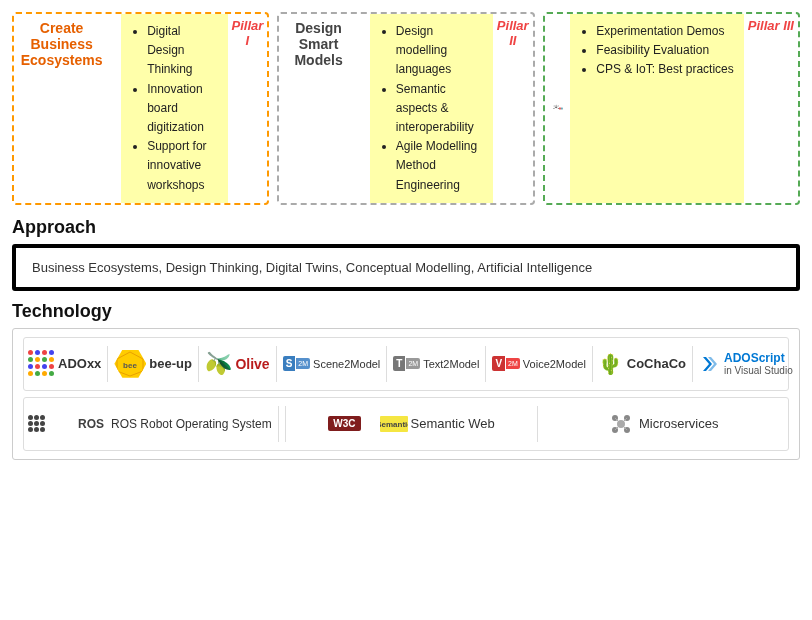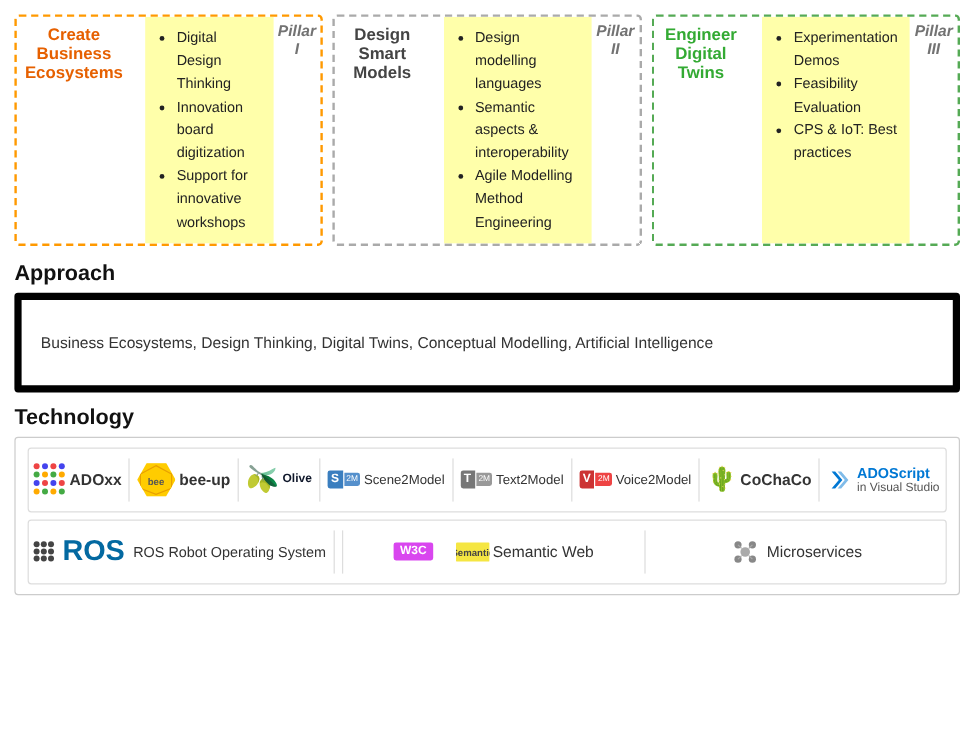--- a/index.html
+++ b/index.html
@@ -66,34 +66,34 @@
     .pillar-bullets ul {
       list-style: disc;
       padding-left: 16px;
     }
     .pillar-label {
       text-align: center;
       font-style: italic;
       font-size: 13px;
       font-weight: bold;
       padding: 4px;
-      color: #737373;
+      color: #ef4444;
     }
 
     
     .section-title {
       font-size: 18px;
       font-weight: bold;
       margin: 8px 0 6px;
       color: #111;
     }
     .approach-box {
-      border: 6px solid #000000;
+      border: 4px solid #000000;
       border-radius: 3px;
-      padding: 28px 16px;
+      padding: 12px 16px;
       font-size: 13px;
       color: #333;
       margin-bottom: 10px;
     }
 
     
     .tech-outer {
       border: 1px solid #ccc;
       border-radius: 3px;
       padding: 8px 10px;
@@ -293,21 +293,20 @@
       <ul>
         <li>Design modelling languages</li>
         <li>Semantic aspects &amp; interoperability</li>
         <li>Agile Modelling Method Engineering</li>
       </ul>
     </div>
     <div class="pillar-label">Pillar II</div>
   </div>
 
   <div class="pillar pillar-3">
-    <div class="pillar-header">Engineer Digital Twins</div>
     <div class="pillar-image">
       <svg class="p3-svg" viewBox="0 0 200 130">
 
         <circle cx="75" cy="55" r="12" fill="#222" stroke="#333" stroke-width="1"></circle>
 
         <circle cx="75" cy="49" r="4" fill="#eee"></circle>
         <path d="M68 62 Q75 56 82 62 L82 65 Q75 60 68 65 Z" fill="#eee"></path>
 
         <line x1="75" y1="43" x2="75" y2="28" stroke="#222" stroke-width="2.5"></line>
         <circle cx="75" cy="23" r="7" fill="#222"></circle>
@@ -396,21 +395,21 @@
           <text x="15" y="18" text-anchor="middle" font-size="8" font-weight="bold" fill="#555">bee</text>
         </svg>
       </div>
       <span style="font-size:13px;font-weight:bold;color:#333;">bee-up</span>
     </div>
 
     <div class="tech-divider"></div>
 
     <div class="tech-item">
       <span class="olive-icon">🫒</span>
-      <span style="font-size:10px;font-weight:bold;color:#0f172a;">Olive</span>
+      <span style="font-size:14px;font-weight:bold;color:#b91c1c;">Olive</span>
     </div>
 
     <div class="tech-divider"></div>
 
     <div class="tech-item">
       <div style="display:flex;align-items:center;gap:1px;">
         <span style="background:#3a7ebf;color:white;font-size:10px;font-weight:bold;padding:2px 3px;border-radius:2px 0 0 2px;">S</span>
         <span style="background:#5590cc;color:white;font-size:7px;padding:2px 2px;border-radius:0 2px 2px 0;">2M</span>
       </div>
       <span style="font-size:11px;color:#333;">Scene2Model</span>
@@ -467,31 +466,31 @@
           <div style="width:5px;height:5px;background:#444;border-radius:50%;"></div>
           <div style="width:5px;height:5px;background:#444;border-radius:50%;"></div>
           <div style="width:5px;height:5px;background:#444;border-radius:50%;"></div>
           <div style="width:5px;height:5px;background:#444;border-radius:50%;"></div>
           <div style="width:5px;height:5px;background:#444;border-radius:50%;"></div>
           <div style="width:5px;height:5px;background:#444;border-radius:50%;"></div>
           <div style="width:5px;height:5px;background:#444;border-radius:50%;"></div>
           <div style="width:5px;height:5px;background:#444;border-radius:50%;"></div>
         </div>
       </div>
-      <span style="font-size:24px;font-weight:bold;color:#0369a1;margin-right:4px;">ROS</span>
+      <span style="font-size:12px;font-weight:bold;color:#404040;margin-right:4px;margin-left:26px;">ROS</span>
       <span style="font-size:12px;color:#333;">ROS  Robot Operating System</span>
     </div>
 
     <div class="tech-divider"></div>
 
 
     <div class="tech-divider"></div>
 
     <div class="tech-item" style="flex:1;justify-content:center;">
-      <span style="background:#d946ef;color:white;font-size:10px;font-weight:bold;padding:2px 5px;border-radius:2px;margin-right:16px;">W3C</span>
+      <span style="background:#7f1d1d;color:white;font-size:10px;font-weight:bold;padding:2px 5px;border-radius:2px;margin-right:16px;">W3C</span>
       <svg width="28" height="22" viewBox="0 0 28 22">
         <rect x="0" y="3" width="28" height="16" rx="1" fill="#f5e642"></rect>
         <text x="14" y="14" text-anchor="middle" font-size="8" font-weight="bold" fill="#444">Semantic</text>
       </svg>
       <span style="font-size:13px;color:#333;">Semantic Web</span>
     </div>
 
     <div class="tech-divider"></div>
 
     <div class="tech-item" style="flex:1;justify-content:center;">

